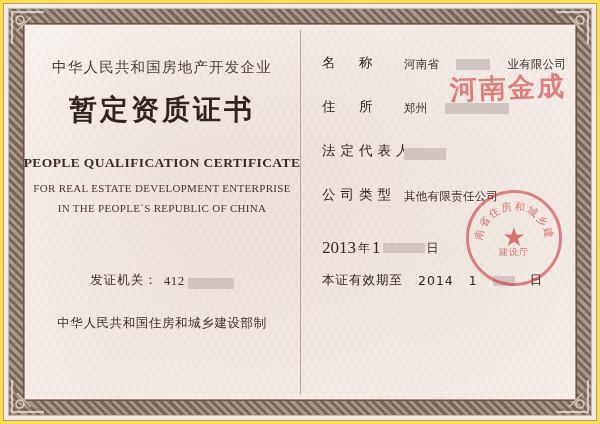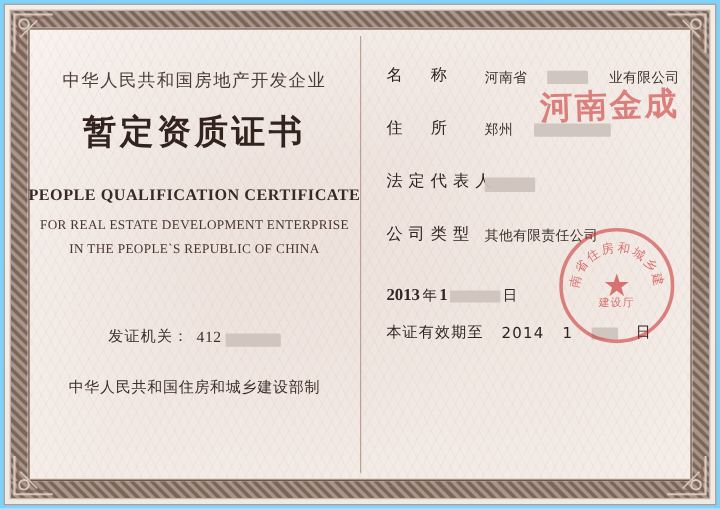--- a/index.html
+++ b/index.html
@@ -8,21 +8,21 @@
     width: 600px; height: 424px;
     font-family: "Liberation Sans", sans-serif;
     background: #fdfcf8;
     overflow: hidden;
   }
 
   
   #cert {
     position: relative;
     width: 600px; height: 424px;
-    background: #7dd3fc;
+    background: #fde047;
   }
 
   
   .frame-outer {
     position: absolute; left: 3px; top: 3px; right: 3px; bottom: 3px;
     border: 1px solid #b49a8c;
     background:
       linear-gradient(180deg, #f3ece8 0%, #f6efe9 50%, #f1e9e4 100%);
   }
 
@@ -207,21 +207,21 @@
   .issue-row .lbl { white-space: nowrap; }
   .date-line {
     display: flex; align-items: center; gap: 2px;
     font-family: "DejaVu Sans", sans-serif;
     font-size: 12px;
     color: #332723;
     letter-spacing: 0;
     margin-bottom: 14px;
     white-space: nowrap;
   }
-  .date-line .ser { font-family: "Liberation Serif", serif; font-size: 14px; font-weight: bold; }
+  .date-line .ser { font-family: "Liberation Serif", serif; font-size: 17px; }
   .valid-row {
     display: flex; align-items: center; gap: 15px;
     font-family: "DejaVu Sans", sans-serif;
     font-size: 12.5px;
     color: #2f2420;
     letter-spacing: 1px;
     white-space: nowrap;
   }
 
   

